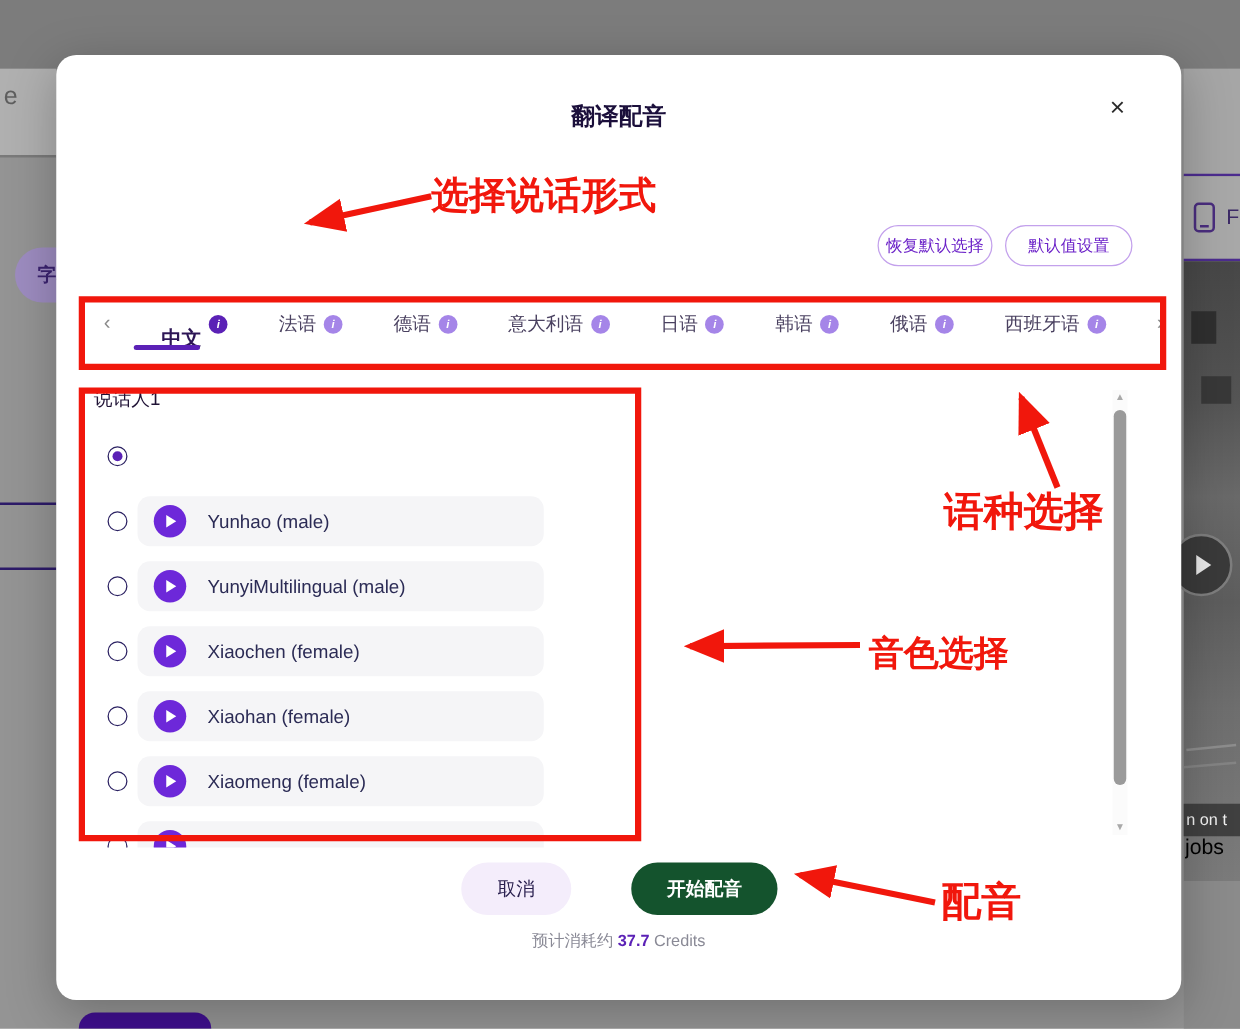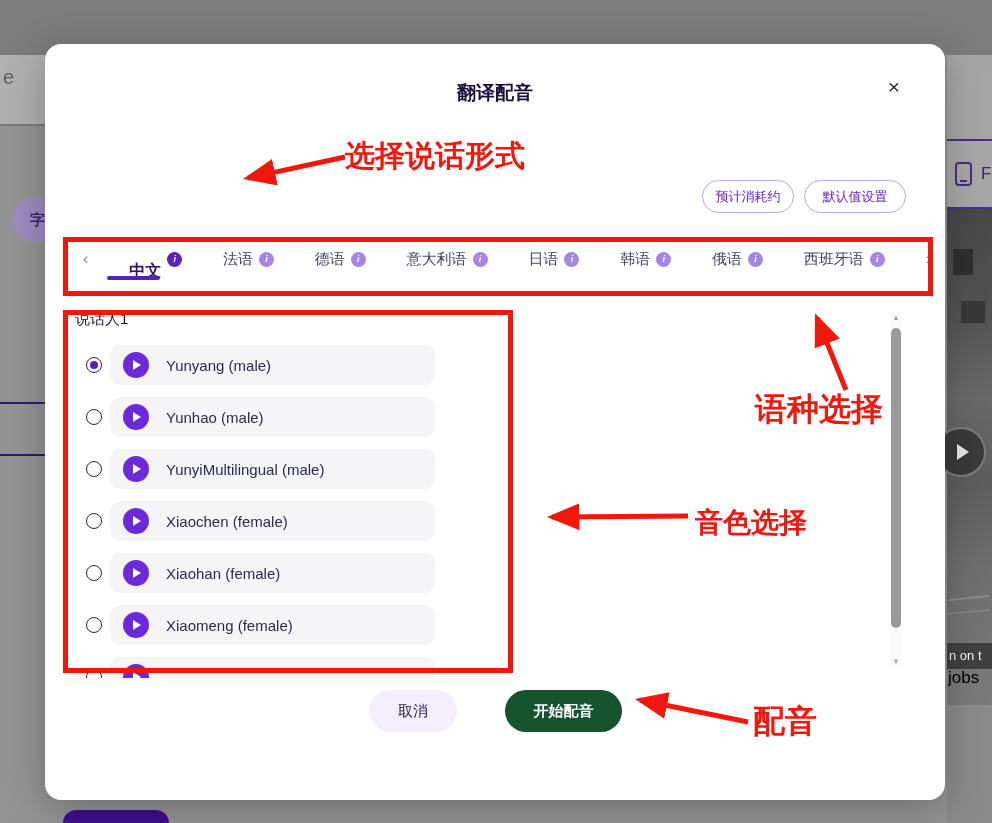--- a/index.html
+++ b/index.html
@@ -122,21 +122,21 @@
 <div class="bg-caption">n on t</div>
 <div class="bg-caption2">jobs</div>
 <div class="bg-right-bottom"></div>
 
 <div class="modal">
   <div class="modal-title">翻译配音</div>
   <div class="modal-close">×</div>
 
 
 
-  <div class="pill-btn pill-restore">预计消耗约</div>
+  <div class="pill-btn pill-restore">恢复默认选择</div>
   <div class="pill-btn pill-defaults">默认值设置</div>
 
   <div class="tabs">
     <span class="tab-chev">‹</span>
     <span class="tab selected">
       <span class="tab-label">中文</span>
       <span class="info-icon">i</span>
     </span>
     <span class="tab">
       <span class="tab-label">法语</span>
@@ -168,24 +168,20 @@
     </span>
     <span class="tab-chev">›</span>
   </div>
   <div class="tab-underline"></div>
 
   <div class="voice-area">
     <div class="speaker-label">说话人1</div>
 
     <div class="voice-row" style="top:41px;">
       <span class="radio checked"></span>
-      <span class="voice-pill">
-        <span class="play-btn"></span>
-        <span class="voice-name">Yunyang (male)</span>
-      </span>
     </div>
     <div class="voice-row" style="top:93px;">
       <span class="radio"></span>
       <span class="voice-pill">
         <span class="play-btn"></span>
         <span class="voice-name">Yunhao (male)</span>
       </span>
     </div>
     <div class="voice-row" style="top:145px;">
       <span class="radio"></span>
@@ -224,20 +220,21 @@
     </div>
   </div>
 
   <div class="sb-track"></div>
   <div class="sb-up">▲</div>
   <div class="sb-thumb"></div>
   <div class="sb-down">▼</div>
 
   <div class="btn-cancel">取消</div>
   <div class="btn-start">开始配音</div>
+  <div class="credits"><span>预计消耗约 </span><b>37.7</b><span> Credits</span></div>
 </div>
 
 <div class="anno anno-rect anno-rect-tabs"></div>
 <div class="anno anno-rect anno-rect-voices"></div>
 <div class="anno anno-text anno-mode">选择说话形式</div>
 <div class="anno anno-text anno-lang">语种选择</div>
 <div class="anno anno-text anno-voice">音色选择</div>
 <div class="anno anno-text anno-dub">配音</div>
 
 <svg class="anno-svg" width="992" height="823" viewBox="0 0 992 823">

